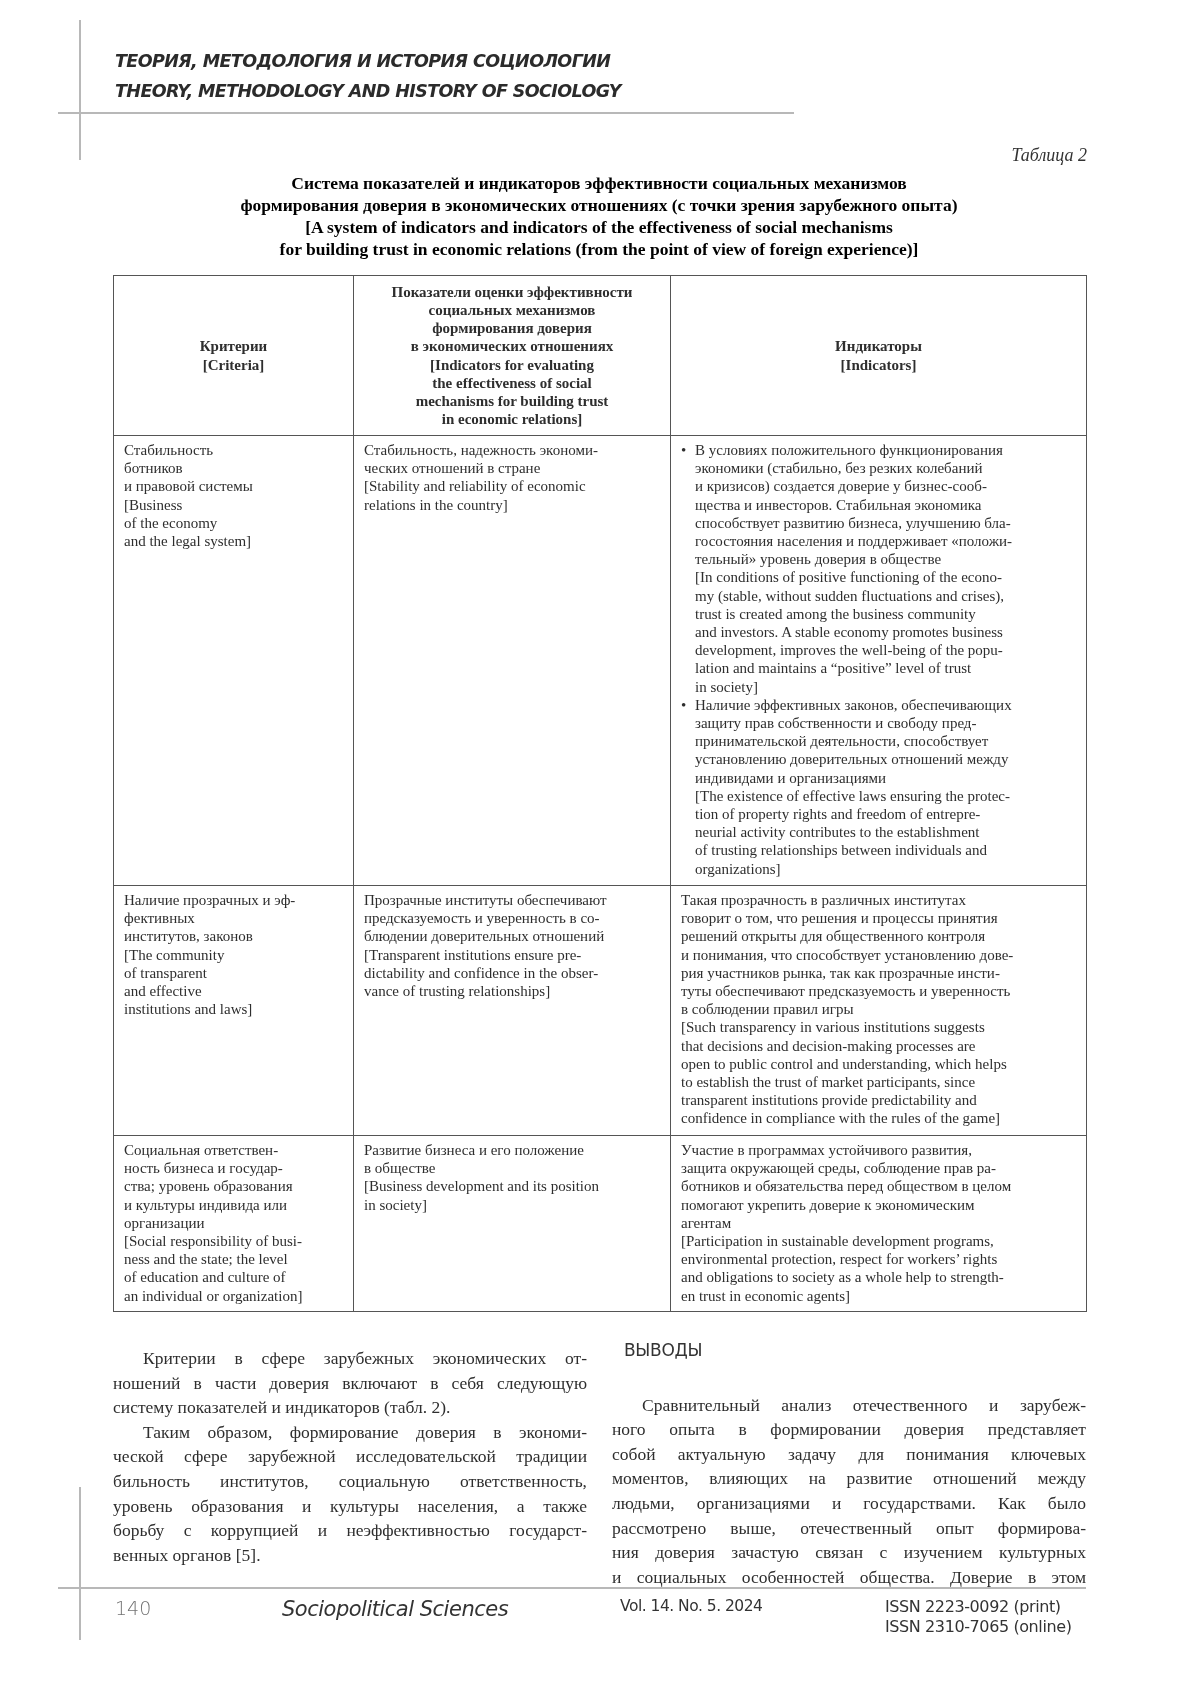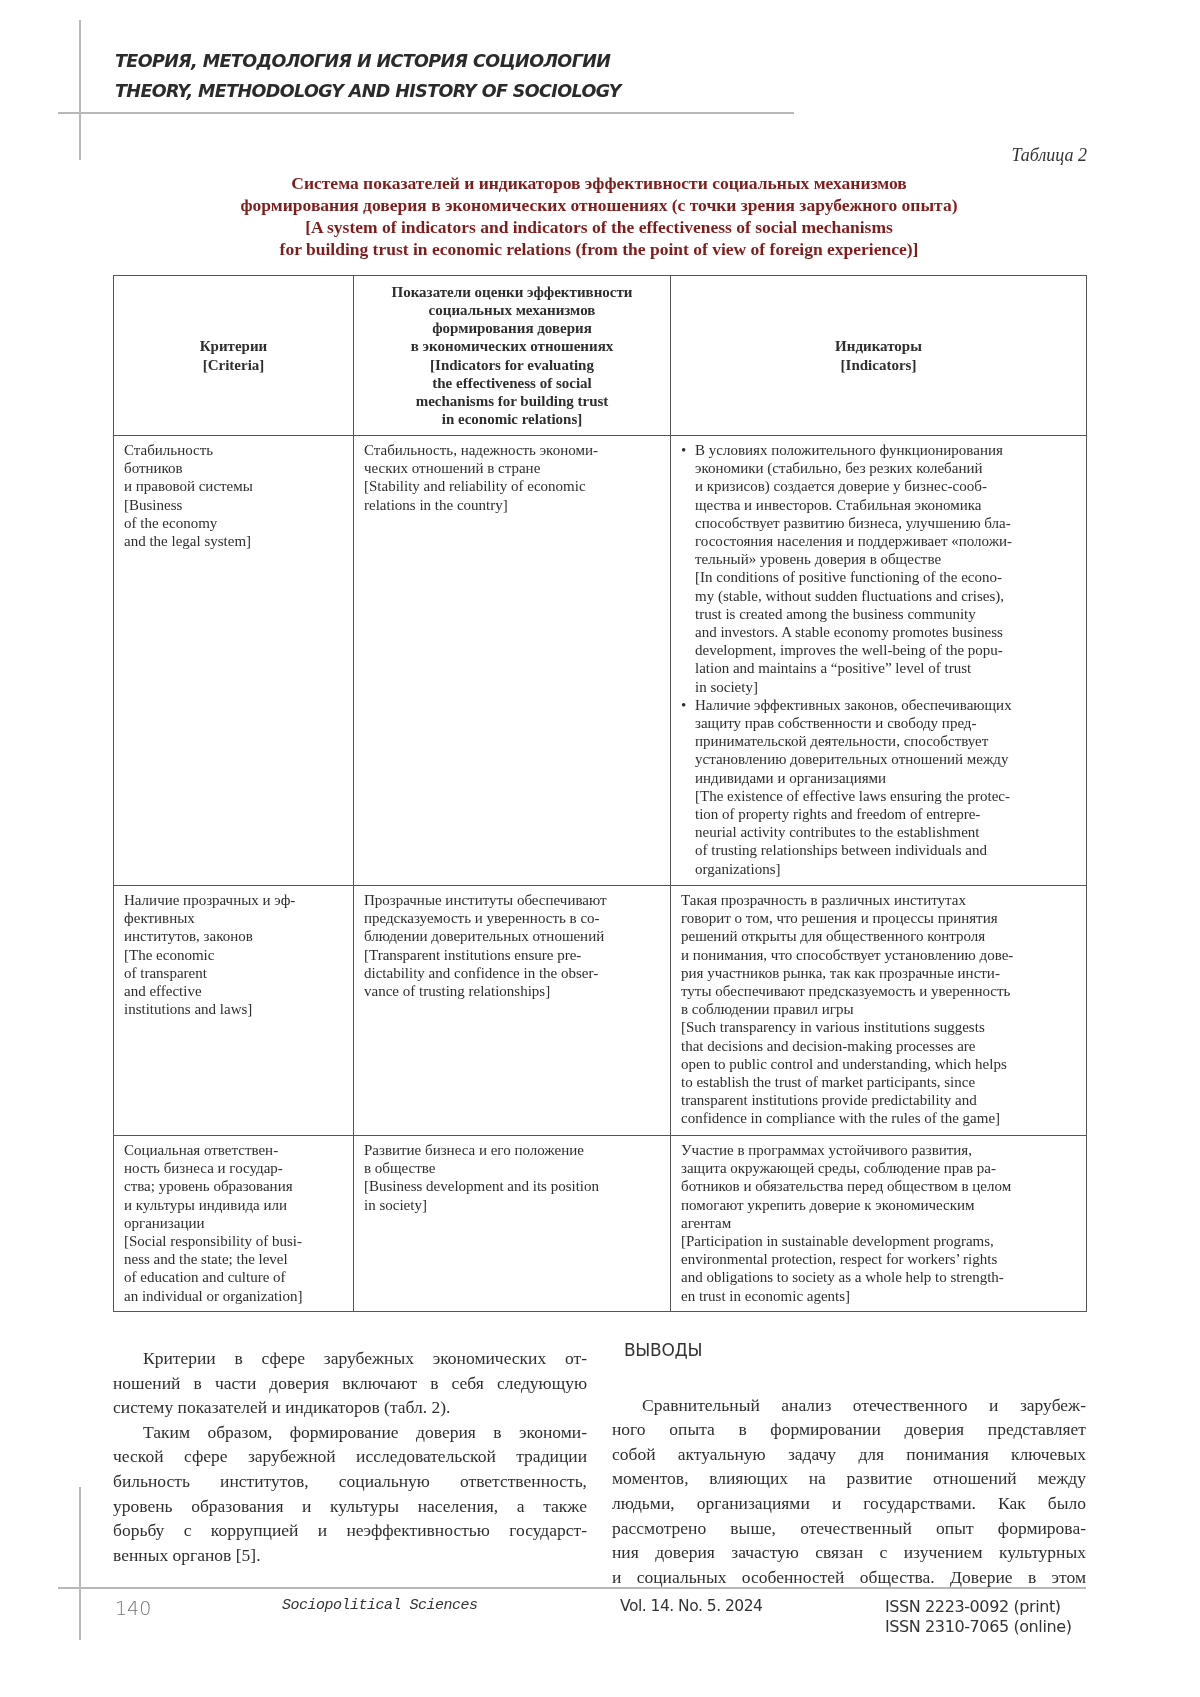--- a/index.html
+++ b/index.html
@@ -20,21 +20,21 @@
       letter-spacing: -0.6px; line-height: 30px; white-space: nowrap;
     }
 
     
     .table-label {
       position: absolute; right: 113px; top: 145px;
       font-family: "Liberation Serif", serif; font-style: italic; font-size: 18px; color: #333;
     }
     .caption {
       position: absolute; left: 113px; width: 972px; top: 172px; text-align: center;
-      font-family: "Liberation Serif", serif; font-weight: bold; font-size: 17.5px; line-height: 22px; color: #7f1d1d;
+      font-family: "Liberation Serif", serif; font-weight: bold; font-size: 17.5px; line-height: 22px; color: #000000;
     }
     .caption div { white-space: nowrap; }
 
     
     table.data {
       position: absolute; left: 113px; top: 275px; width: 973px;
       border-collapse: collapse; table-layout: fixed;
       font-family: "Liberation Serif", serif; font-size: 15px; line-height: 18.2px; color: #2e2e2e;
     }
     table.data td, table.data th { border: 1.5px solid #555; vertical-align: top; padding: 5px 10px 6px 10px; }
@@ -61,21 +61,21 @@
     .col-text .l { display: block; text-align: justify; text-align-last: justify; white-space: nowrap; }
     .col-text .l.last { text-align-last: left; }
     .section-heading {
       font-family: "DejaVu Sans", "Liberation Sans", sans-serif; font-size: 17px; color: #333;
       margin: -8px 0 30px 12px; letter-spacing: -0.3px;
     }
 
     
     .footer { position: absolute; top: 1597px; font-family: "DejaVu Sans", "Liberation Sans", sans-serif; color: #333; }
     #footer-page { left: 115px; font-size: 19px; font-weight: 300; color: #737373; }
-    #footer-journal { left: 282px; font-size: 15px; font-style: italic; letter-spacing: -0.5px; font-family: Liberation Mono, monospace; }
+    #footer-journal { left: 282px; font-size: 21px; font-style: italic; letter-spacing: -0.5px; }
     #footer-volume { left: 620px; font-size: 15.5px; letter-spacing: -0.5px; }
     #footer-issn { left: 885px; font-size: 16px; line-height: 20px; letter-spacing: -0.4px; }
   </style>
 </head>
 <body>
 
 <div class="rule" id="rule-top-v"></div>
 <div class="rule" id="rule-top-h"></div>
 <div class="rule" id="rule-bot-v"></div>
 <div class="rule" id="rule-bot-h"></div>
@@ -146,21 +146,21 @@
           <span><span class="line">Наличие эффективных законов, обеспечивающих</span><span class="line">защиту прав собственности и свободу пред-</span><span class="line">принимательской деятельности, способствует</span><span class="line">установлению доверительных отношений между</span><span class="line">индивидами и организациями</span><span class="line">[The existence of effective laws ensuring the protec-</span><span class="line">tion of property rights and freedom of entrepre-</span><span class="line">neurial activity contributes to the establishment</span><span class="line">of trusting relationships between individuals and</span><span class="line">organizations]</span></span>
         </li>
       </ul>
     </td>
   </tr>
   <tr class="r2">
     <td>
           <span class="line">Наличие прозрачных и эф-</span>
           <span class="line">фективных</span>
           <span class="line">институтов, законов</span>
-          <span class="line">[The economic</span>
+          <span class="line">[The community</span>
           <span class="line">of transparent</span>
           <span class="line">and effective</span>
           <span class="line">institutions and laws]</span>
         </td>
     <td>
           <span class="line">Прозрачные институты обеспечивают</span>
           <span class="line">предсказуемость и уверенность в со-</span>
           <span class="line">блюдении доверительных отношений</span>
           <span class="line">[Transparent institutions ensure pre-</span>
           <span class="line">dictability and confidence in the obser-</span>

